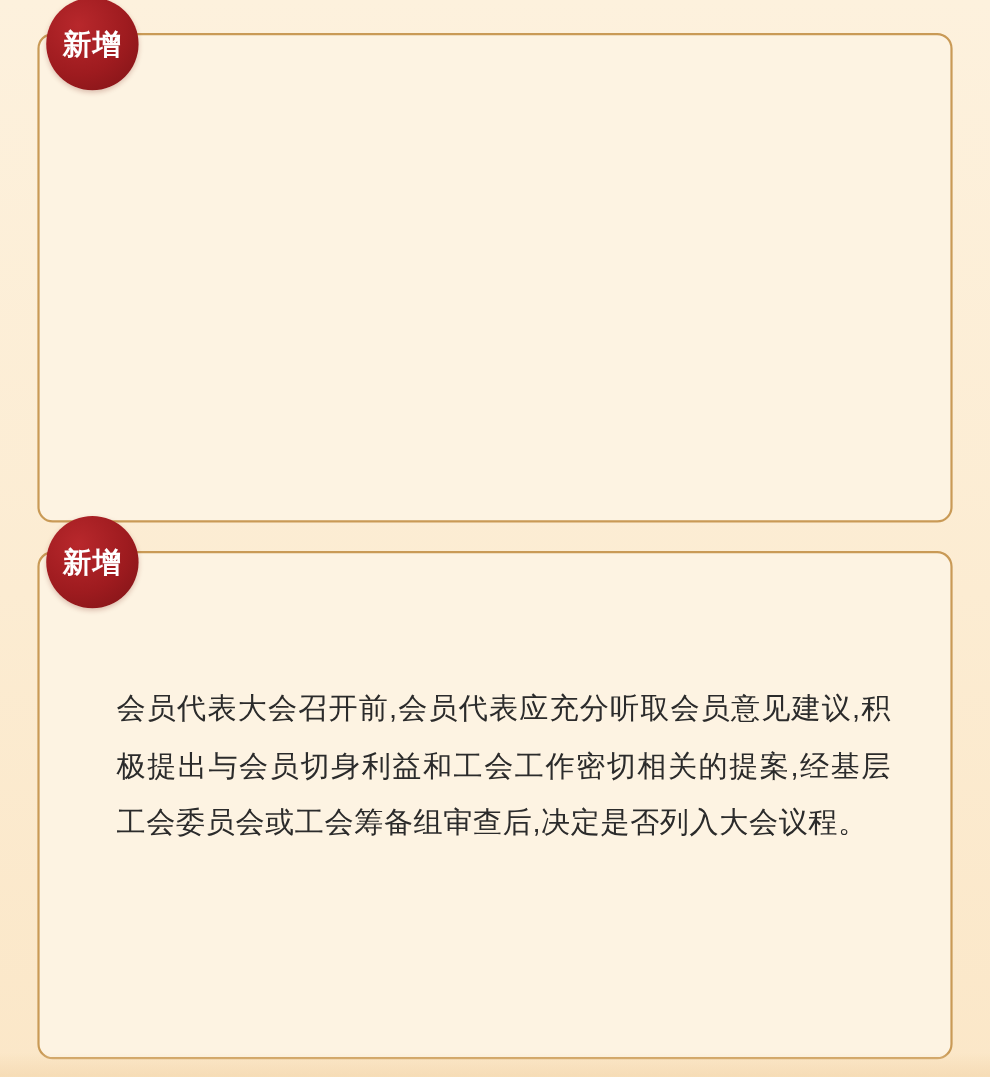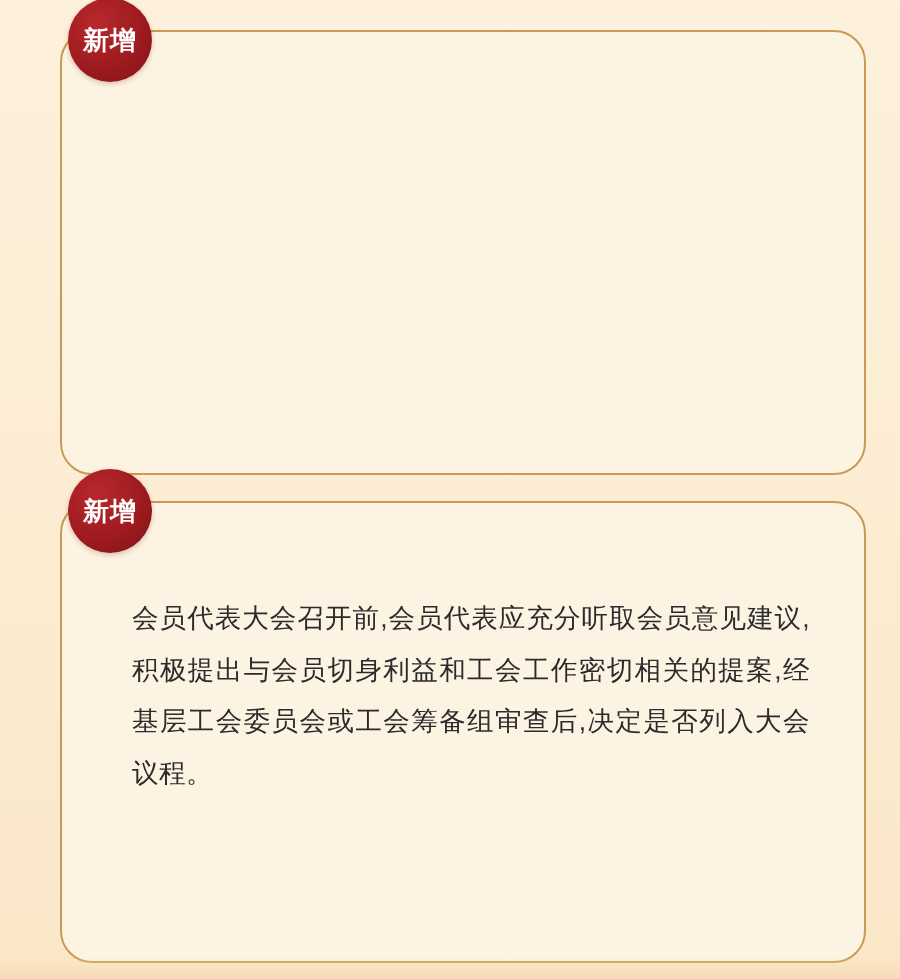--- a/index.html
+++ b/index.html
@@ -18,23 +18,22 @@
     width: 900px;
     height: 979px;
     background: linear-gradient(180deg, #fdf1dd 0%, #fcecd2 55%, #fbe7c8 100%);
     box-sizing: border-box;
     padding: 18px 34px 10px 34px;
   }
   .card {
     position: relative;
     background: #fdf3e2;
     border: 2px solid #c99a56;
-    border-radius: 32px;
+    border-radius: 14px;
     box-sizing: border-box;
-    margin-left: 26px;
   }
   .card-1 {
     height: 445px;
     margin-top: 12px;
   }
   .card-2 {
     height: 462px;
     margin-top: 26px;
   }
   .badge {
@@ -58,21 +57,21 @@
   .card-2 .badge { top: -34px; }
   .card-body {
     padding: 78px 54px 0 70px;
     color: #2b2b2b;
     font-size: 26.5px;
     line-height: 1.95;
     letter-spacing: 0.5px;
     text-align: justify;
   }
   .card-2 .card-body {
-    padding-top: 90px;
+    padding-top: 116px;
   }
   .highlight {
     color: #a8201f;
     font-weight: bold;
   }
   .bottom-strip {
     position: absolute;
     left: 0;
     right: 0;
     bottom: 0;

